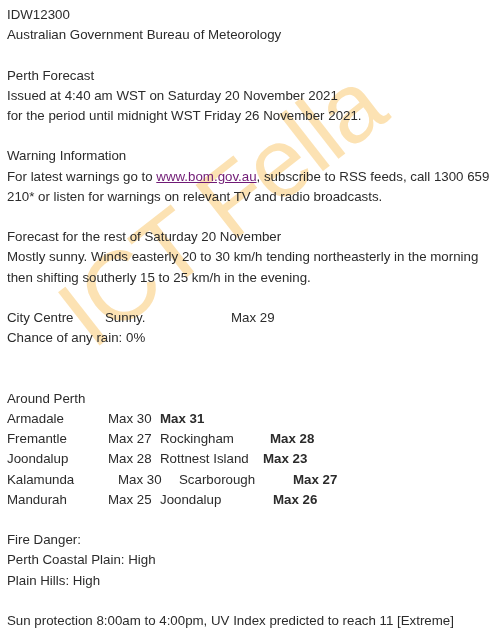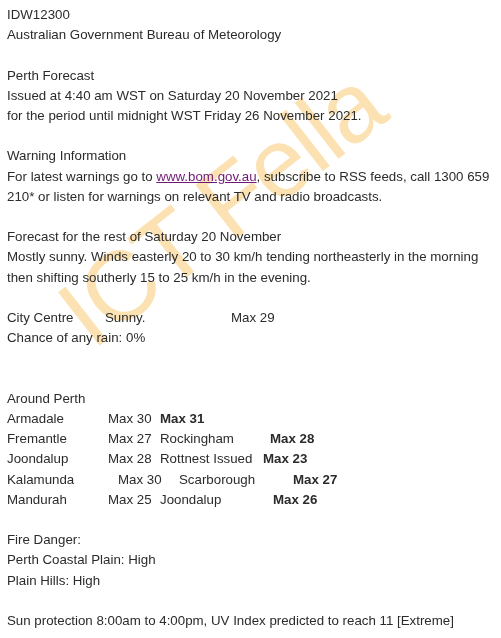--- a/index.html
+++ b/index.html
@@ -141,21 +141,21 @@
   <div class="row r-fremantle">
     <span class="c-name">Fremantle</span>
     <span class="c-max1">Max 27</span>
     <span class="c-name2">Rockingham</span>
     <span class="c-max2">Max 28</span>
   </div>
 
   <div class="row r-joondalup">
     <span class="c-name">Joondalup</span>
     <span class="c-max1">Max 28</span>
-    <span class="c-name2">Rottnest Issued</span>
+    <span class="c-name2">Rottnest Island</span>
     <span class="c-max2">Max 23</span>
   </div>
 
   <div class="row r-kalamunda">
     <span class="c-name">Kalamunda</span>
     <span class="c-max1">Max 30</span>
     <span class="c-name2">Scarborough</span>
     <span class="c-max2">Max 27</span>
   </div>
 

